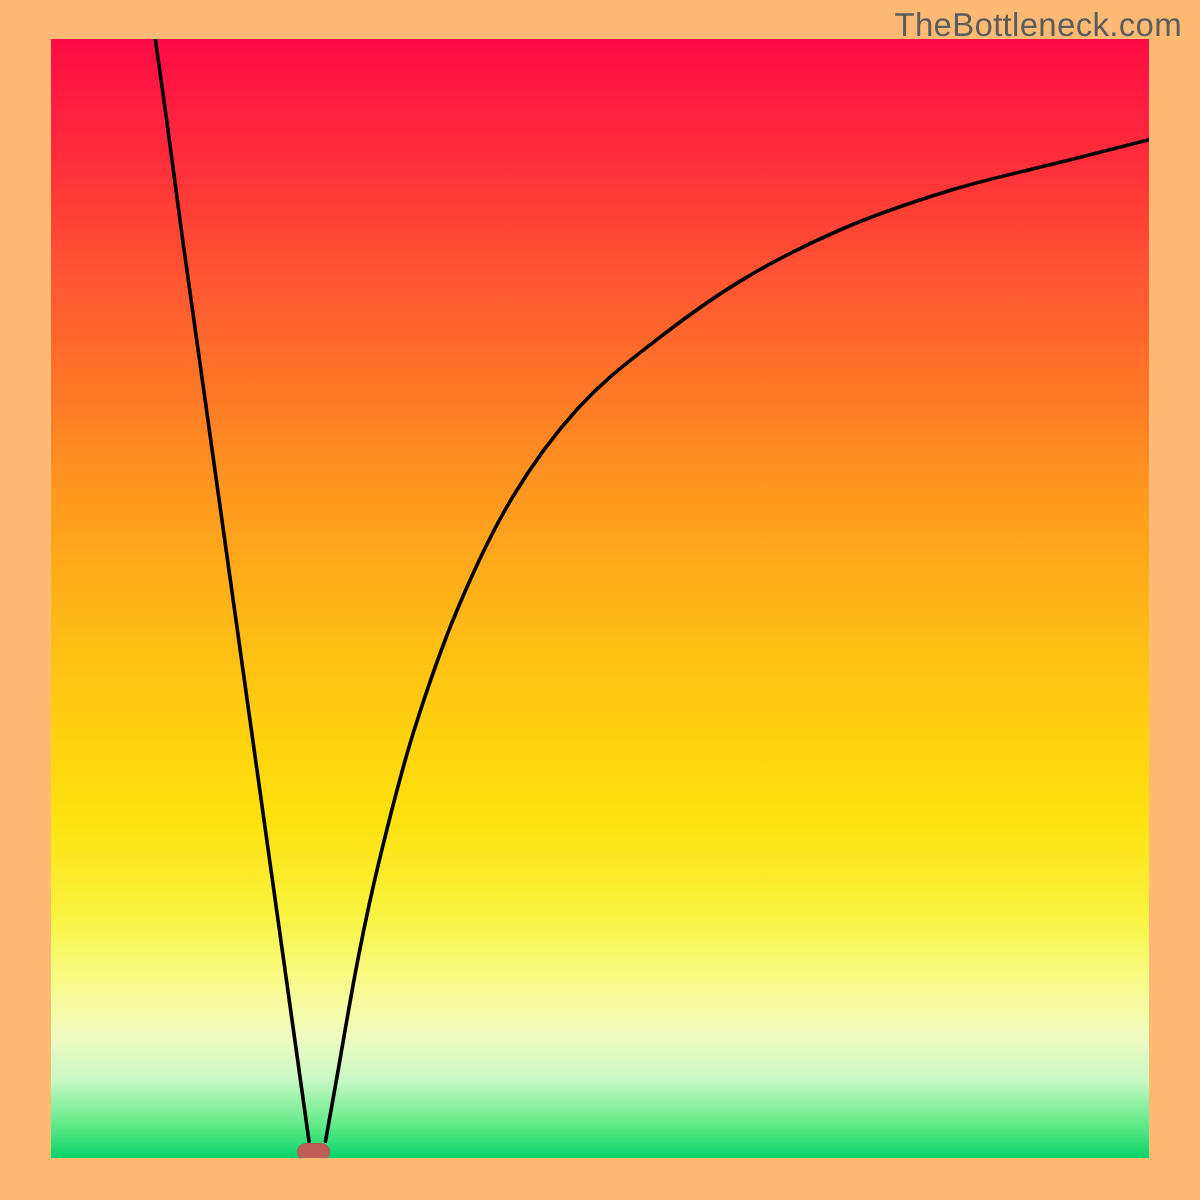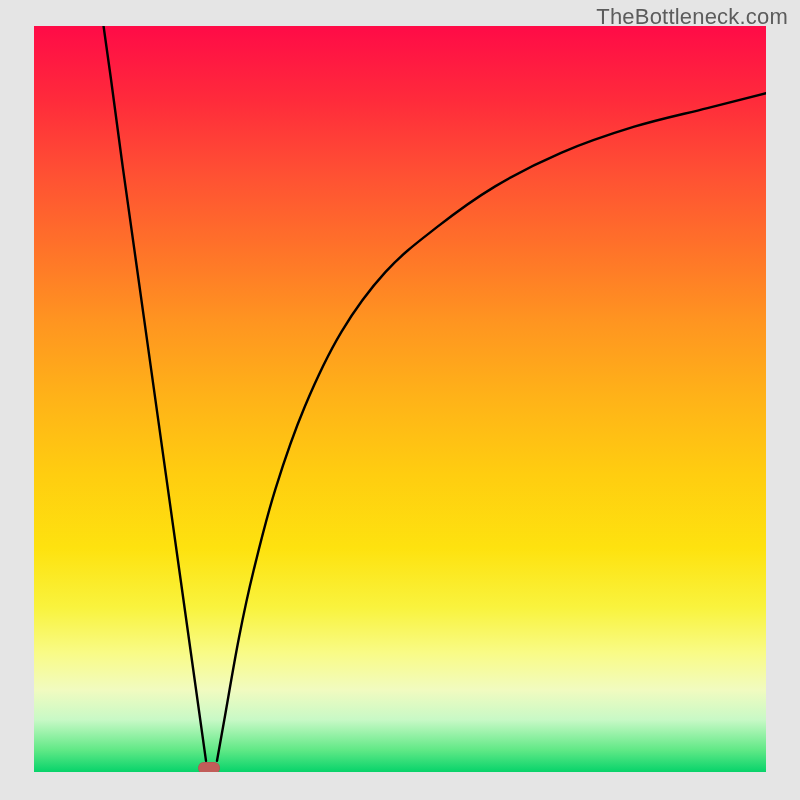--- a/index.html
+++ b/index.html
@@ -8,21 +8,21 @@
     width: 800px;
     height: 800px;
     background: #000;
     font-family: Arial, Helvetica, sans-serif;
     overflow: hidden;
   }
   .frame {
     position: relative;
     width: 800px;
     height: 800px;
-    background: #e5e5e5;
+    background: #fdba74;
   }
   .watermark {
     position: absolute;
     top: 4px;
     right: 12px;
     color: #5c5c5c;
     font-size: 22px;
     font-weight: 500;
     letter-spacing: 0.2px;
     z-index: 10;

